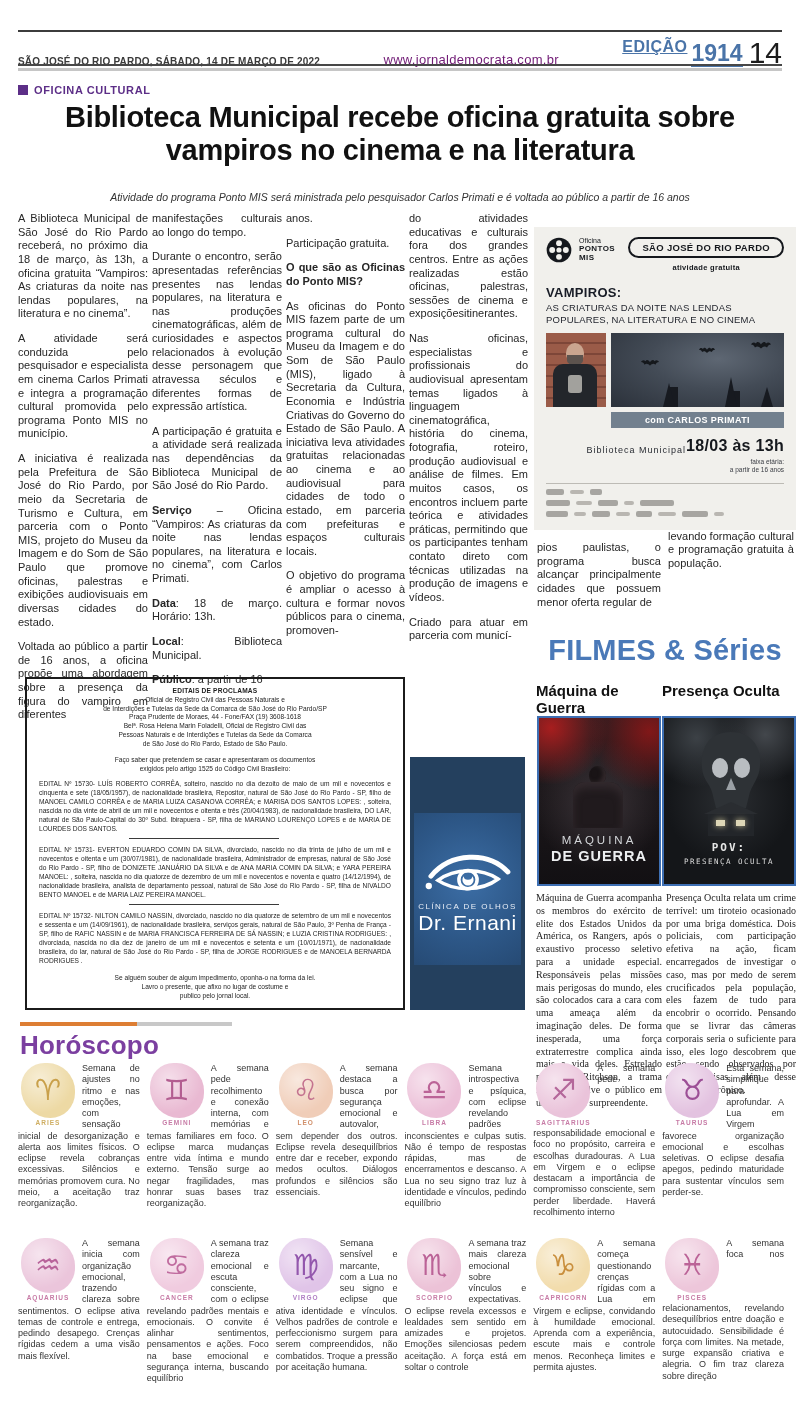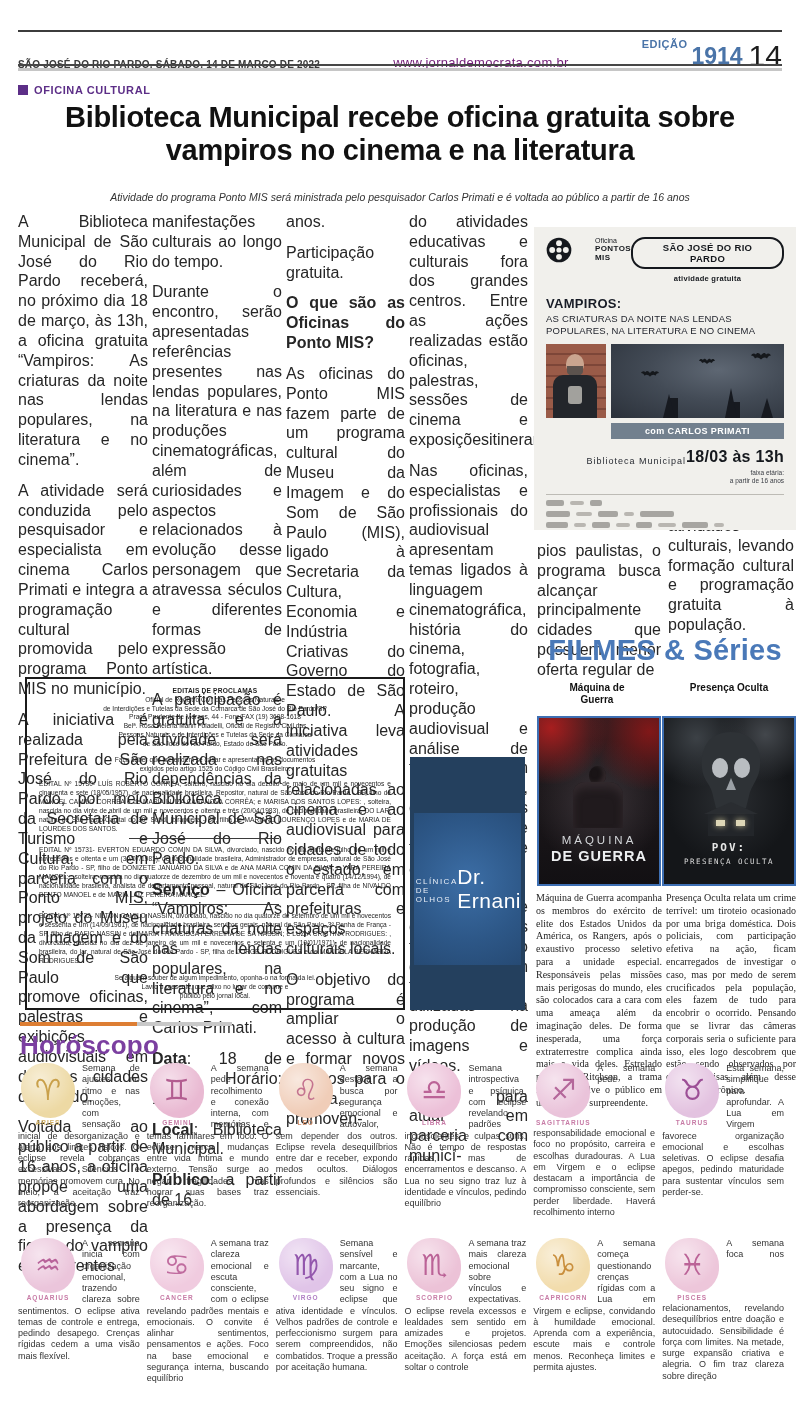--- a/index.html
+++ b/index.html
@@ -6,50 +6,50 @@
   .page{position:relative;width:800px;height:1413px;margin:0 auto;background:#ffffff;
         font-family:"Liberation Sans",sans-serif;color:#222;overflow:hidden;}
   .abs{position:absolute;}
 
   
   .topline{left:18px;right:18px;top:30px;height:2px;background:#3c3c3c;}
   .masthead{left:18px;right:18px;top:38px;display:flex;align-items:flex-end;justify-content:space-between;}
   .mh-date{font-size:10px;font-weight:bold;color:#3a3a3a;letter-spacing:.2px;}
   .mh-url{font-size:13px;color:#701a75;letter-spacing:.3px;}
   .mh-right{display:flex;align-items:flex-end;gap:4px;}
-  .mh-edlabel{font-size:11px;font-weight:bold;color:#4a74a8;letter-spacing:.5px;padding-bottom:20px;}
+  .mh-edlabel{font-size:16px;font-weight:bold;color:#4a74a8;letter-spacing:.5px;padding-bottom:11px;text-decoration:underline;}
   .mh-ednum{font-size:23px;font-weight:bold;color:#4a74a8;border-bottom:2px solid #4a74a8;line-height:1;}
   .mh-page{font-size:30px;font-weight:300;color:#1c1c1c;line-height:.95;margin-left:2px;}
   .rule1{left:18px;right:18px;top:64px;height:2px;background:#474747;}
   .rule2{left:18px;right:18px;top:68px;height:3px;background:#c6c6c6;}
 
   .kicker{left:18px;top:84px;display:flex;align-items:center;gap:6px;}
   .kicker .sq{width:10px;height:10px;background:#5c2e87;}
   .kicker .kt{font-size:11px;font-weight:bold;color:#5c2e87;letter-spacing:.6px;}
 
   .headline{left:40px;right:40px;top:101px;text-align:center;font-size:29px;line-height:1.13;
             font-weight:bold;color:#111;letter-spacing:-.3px;}
   .deck{left:60px;right:60px;top:191px;text-align:center;font-size:10.5px;font-style:italic;color:#333;}
 
   
-  .col{font-size:16px;line-height:1.24;text-align:justify;color:#262626;}
+  .col{font-size:11px;line-height:1.24;text-align:justify;color:#262626;}
   .col p{margin:0 0 11px 0;}
   .col .lead{font-weight:bold;}
   .col .subhead{font-weight:bold;margin:2px 0 11px 0;}
   .c1{left:18px;top:212px;width:130px;}
   .c2{left:152px;top:212px;width:130px;}
   .c3{left:286px;top:212px;width:119px;}
   .c4{left:409px;top:212px;width:119px;}
   .c5{left:537px;top:541px;width:124px;}
   .c6{left:668px;top:516px;width:126px;}
 
   
   .flyer{left:534px;top:227px;width:262px;height:303px;background:#f1f0ec;padding:10px 12px;box-sizing:border-box;}
   .fl-top{display:flex;justify-content:space-between;align-items:flex-start;}
-  .fl-logo{display:flex;gap:23px;align-items:center;}
+  .fl-logo{display:flex;gap:7px;align-items:center;}
   .fl-logo-txt{font-size:7px;line-height:1.1;color:#15181d;}
   .fl-logo-txt .b{font-weight:bold;font-size:8px;letter-spacing:.4px;}
   .fl-pillwrap{text-align:center;}
   .fl-pill{display:inline-block;border:2px solid #15181d;border-radius:14px;padding:3px 12px;
            font-size:9.5px;font-weight:bold;color:#15181d;letter-spacing:.3px;background:#f1f0ec;}
   .fl-free{font-size:7.5px;font-weight:bold;color:#15181d;margin-top:5px;letter-spacing:.3px;}
   .fl-title{font-size:13px;font-weight:700;color:#181c26;margin-top:13px;letter-spacing:.3px;}
   .fl-sub{font-size:9.5px;color:#23262f;margin-top:2px;line-height:1.25;letter-spacing:.2px;}
   .fl-imgs{display:flex;gap:5px;margin-top:7px;}
   .ph-man{width:60px;height:74px;position:relative;overflow:hidden;
@@ -69,21 +69,21 @@
   .fl-venue{font-size:9px;color:#2a2d34;letter-spacing:1px;}
   .fl-dt{font-size:16px;font-weight:800;color:#15181d;letter-spacing:.3px;}
   .fl-age{font-size:6.5px;color:#3a3d44;text-align:right;margin-top:3px;white-space:pre-line;line-height:1.3;}
   .spon-line{border-top:1px solid #bdbbb5;margin-top:8px;}
   .spon-row{display:flex;gap:6px;align-items:center;margin-top:5px;}
   .chip{height:6px;background:#8e8c88;border-radius:2px;opacity:.75;}
   .chip.sm{height:4px;background:#a5a39e;}
 
   
   .filmes-title{left:534px;width:262px;top:634px;text-align:center;font-size:29px;font-weight:800;color:#4a79b8;letter-spacing:.2px;}
-  .movie-title{top:682px;text-align:center;font-size:10px;font-weight:800;color:#111;line-height:1.15;white-space:pre-line;}
+  .movie-title{top:682px;font-size:15px;font-weight:800;color:#111;line-height:1.15;white-space:pre-line;}
   .mt1{left:536px;width:122px;}
   .mt2{left:662px;width:134px;}
   .poster{top:716px;height:170px;border:2px solid #3e6fb3;box-sizing:border-box;overflow:hidden;}
   .po1{left:537px;width:124px;position:absolute;
        background:radial-gradient(circle at 10% 6%,rgba(190,30,30,.85),transparent 30%),
                   radial-gradient(circle at 92% 8%,rgba(160,22,22,.75),transparent 32%),
                   radial-gradient(circle at 50% 52%,#3a3338 0%,transparent 62%),
                   linear-gradient(180deg,#241d20,#121013);}
   .soldier-head{position:absolute;top:48px;left:50px;width:17px;height:19px;border-radius:50%;background:#191416;box-shadow:inset -3px -2px 4px #33292c;}
   .soldier-body{position:absolute;top:64px;left:34px;width:50px;height:46px;border-radius:12px 14px 0 0;background:#201a1d;box-shadow:inset 0 6px 8px #332a2e;}
@@ -112,21 +112,21 @@
   .ed-intro{text-align:center;white-space:pre-line;margin-top:7px;}
   .ed-entry{text-align:justify;margin-top:7px;}
   .ed-sep{width:150px;border-top:1px solid #3a3a3a;margin:5px auto 0 90px;}
   .ed-close{text-align:center;white-space:pre-line;margin-top:9px;}
   .ed-sign{text-align:center;white-space:pre-line;margin-top:8px;}
 
   
   .clinic{left:410px;top:757px;width:115px;height:253px;background:#24405e;overflow:hidden;}
   .clinic-in{position:absolute;left:4px;right:4px;top:56px;height:152px;
              background:radial-gradient(circle at 50% 45%,#3c6ea6 0%,#2d5787 60%,#264a74 100%);
-             display:flex;flex-direction:row;align-items:center;justify-content:center;}
+             display:flex;flex-direction:column;align-items:center;justify-content:center;}
   .cl-l1{font-size:8px;color:#e8eef7;letter-spacing:1.5px;margin-top:2px;}
   .cl-l2{font-size:21px;color:#ffffff;letter-spacing:.5px;font-weight:400;}
 
   
   .h-bar{left:20px;top:1022px;width:212px;height:4px;background:linear-gradient(90deg,#dd7e33 0 55%,#c8c8c8 55% 100%);}
   .h-title{left:20px;top:1030px;font-size:26px;font-weight:800;color:#7b3fa0;letter-spacing:.2px;}
   .h-row{left:18px;width:766px;display:flex;gap:7px;}
   .r1{top:1063px;}
   .r2{top:1238px;}
   .h-cell{width:122px;font-size:9px;line-height:1.25;text-align:justify;color:#333;}

